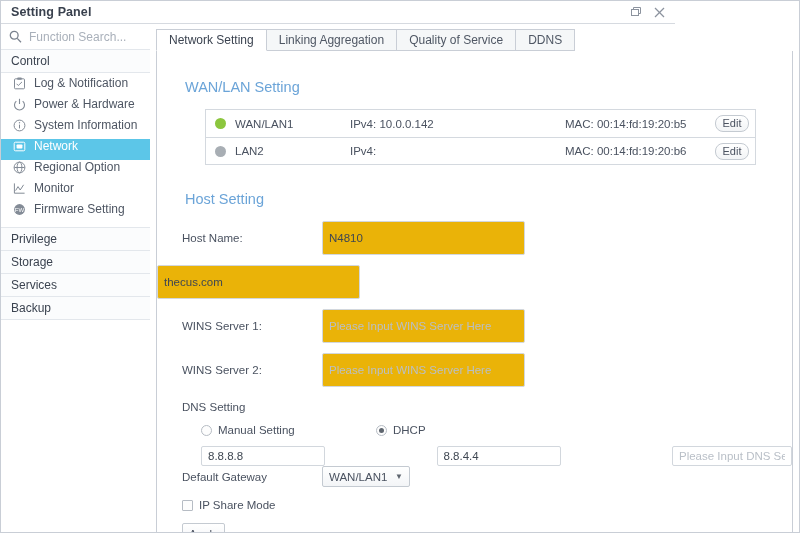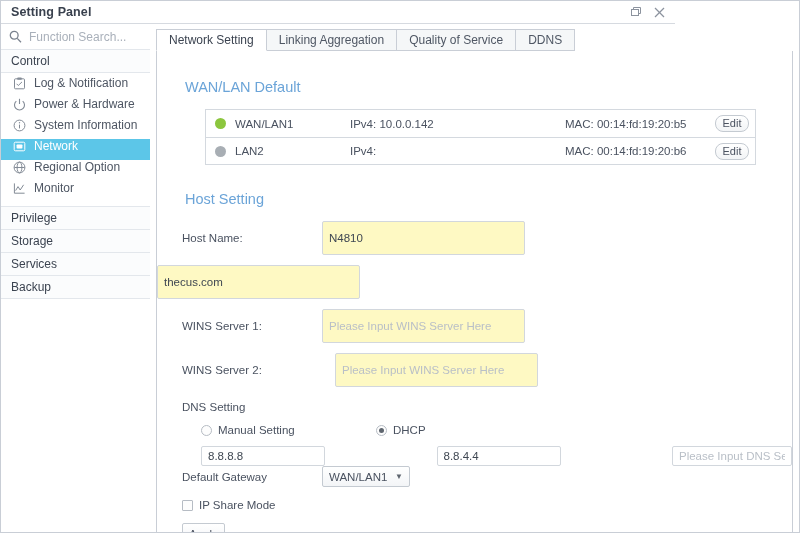--- a/index.html
+++ b/index.html
@@ -212,21 +212,21 @@
   .flabel {
     width: 165px;
     font-size: 11.5px;
     color: #4a5260;
     padding-left: 25px;
   }
   .finput {
     width: 203px; height: 20px;
     border: 1px solid #d2d7dd;
     border-radius: 2px;
-    background: #fef9c3;
+    background: #eab308;
     padding: 16px 6px;
     font-family: "Liberation Sans", sans-serif;
     font-size: 11.5px;
     color: #3f4752;
     outline: none;
   }
   .finput::placeholder { color: #b9bfc7; }
 
   .sublabel {
     padding-left: 25px;
@@ -409,20 +409,29 @@
       <div class="nav-item">
         <span class="ico">
           <svg width="13" height="13" viewBox="0 0 13 13" fill="none" stroke="currentColor" stroke-width="1">
             <polyline points="1.4,1.4 1.4,11.2 11.6,11.2"></polyline>
             <polyline points="2.6,8.6 5,4.6 7.2,8 10.6,2.8"></polyline>
           </svg>
         </span>
         <span>Monitor</span>
       </div>
 
+      <div class="nav-item">
+        <span class="ico">
+          <svg width="13" height="13" viewBox="0 0 13 13" fill="none" stroke="currentColor" stroke-width="1">
+            <circle cx="6.5" cy="6.5" r="5.4" fill="currentColor" stroke="none"></circle>
+            <text x="6.5" y="8.7" font-size="6" text-anchor="middle" fill="#ffffff" stroke="none" font-family="Liberation Sans, sans-serif">FW</text>
+          </svg>
+        </span>
+        <span>Firmware Setting</span>
+      </div>
     </div>
 
     <div class="grp-header">
       <span>Privilege</span>
       <span class="caret">▼</span>
     </div>
     <div class="grp-header">
       <span>Storage</span>
       <span class="caret">▼</span>
     </div>
@@ -449,21 +458,21 @@
         <span>Quality of Service</span>
       </div>
       <div class="tab">
         <span>DDNS</span>
       </div>
     </div>
 
     <div class="panel">
 
       <div style="padding:28px 0 0 28px;">
-        <h2 class="sec-title">WAN/LAN Default</h2>
+        <h2 class="sec-title">WAN/LAN Setting</h2>
       </div>
 
       <div style="margin:14px 36px 0 48px;">
         <div class="iflist">
 
           <div class="ifrow">
             <span class="dot" style="background:#8cc63e;"></span>
             <span class="if-name">WAN/LAN1</span>
             <span class="if-ipv4">IPv4: 10.0.0.142</span>
             <span class="if-mac">MAC: 00:14:fd:19:20:b5</span>
@@ -494,21 +503,21 @@
 
         <div class="frow" style="margin-bottom:10px;">
           <input class="finput" type="text" value="thecus.com" style="">
         </div>
 
         <div class="frow" style="margin-bottom:10px;">
           <span class="flabel">WINS Server 1:</span>
           <input class="finput" type="text" placeholder="Please Input WINS Server Here" style="">
         </div>
 
-        <div class="frow" style="margin-bottom:14px;gap:13px;">
+        <div class="frow" style="margin-bottom:14px;">
           <span class="flabel">WINS Server 2:</span>
           <input class="finput" type="text" placeholder="Please Input WINS Server Here" style="">
         </div>
 
         
         <div class="sublabel" style="margin-bottom:11px;">DNS Setting</div>
 
         <div class="radio-line" style="margin-bottom:10px;">
           <label class="radio-opt" style="width:175px;">
             <span class="radio"></span>

